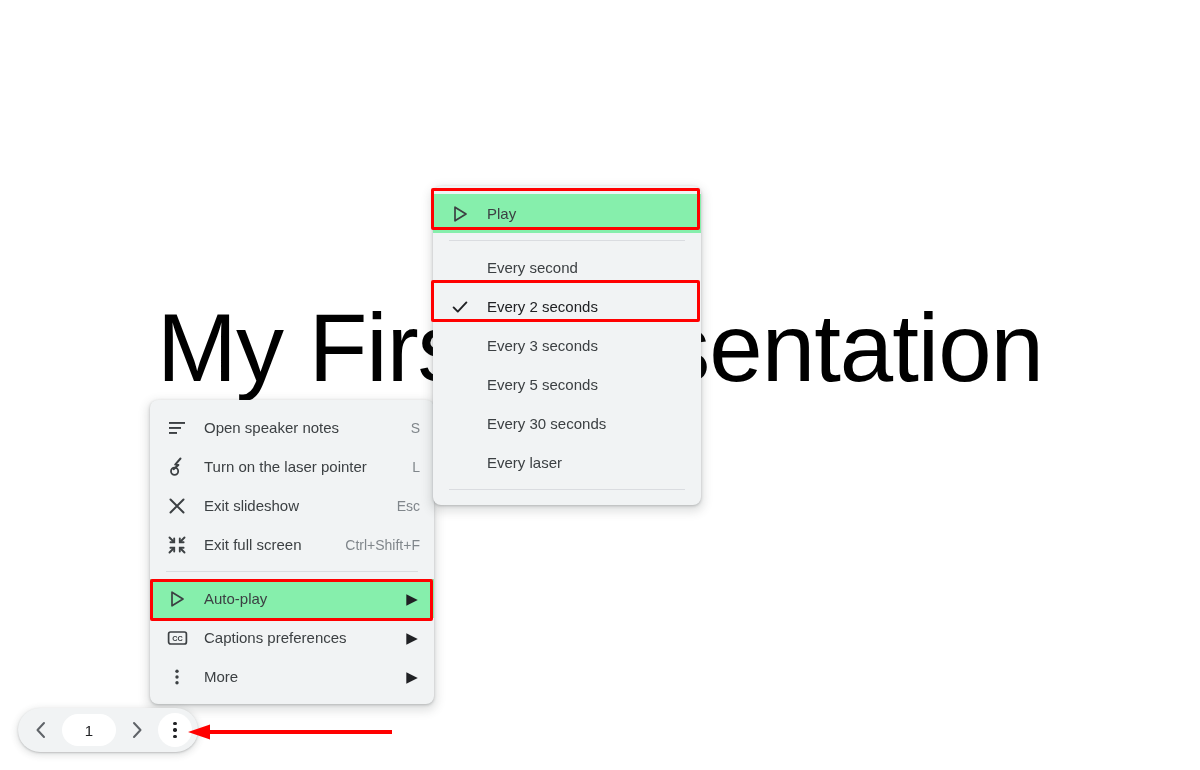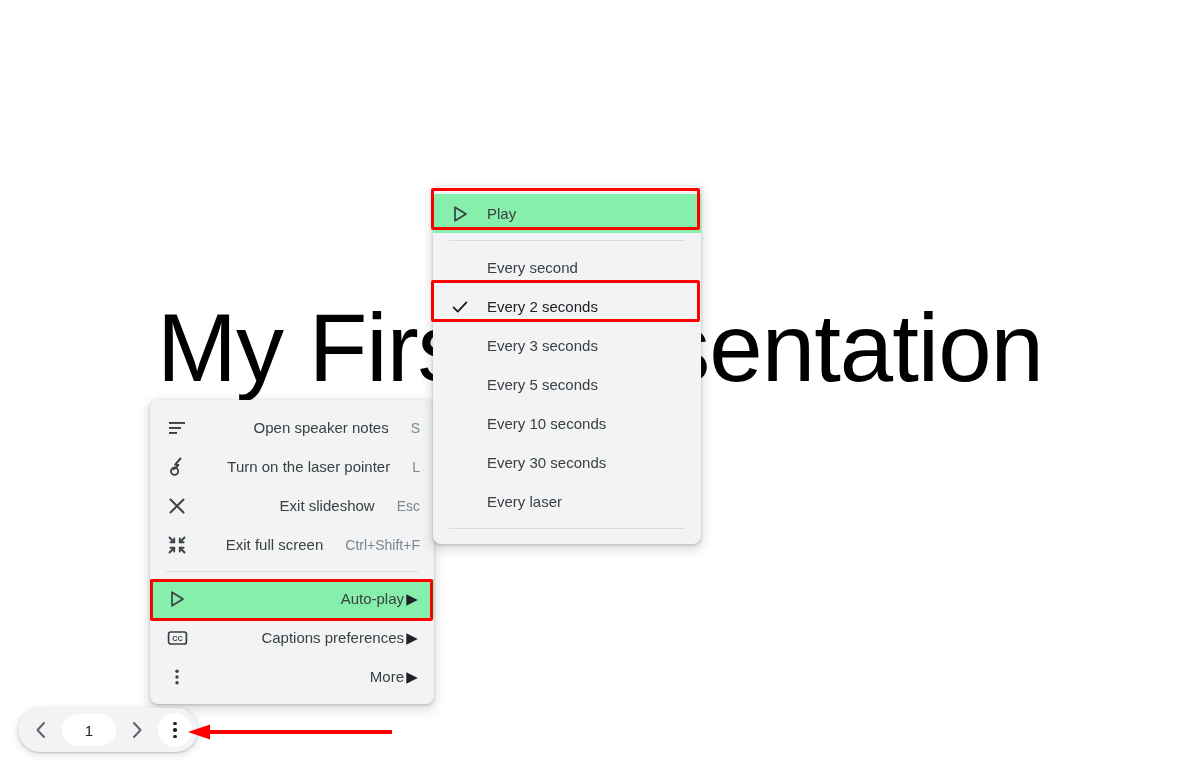--- a/index.html
+++ b/index.html
@@ -94,21 +94,20 @@
     height: 1px;
     background: #dadce0;
     margin: 7px 16px;
   }
 
   
   #context-menu {
     left: 150px;
     top: 400px;
     width: 284px;
-    text-align: right;
   }
   #context-menu .mi-label { font-size: 15px; }
 
   
   #autoplay-submenu {
     left: 433px;
     top: 186px;
     width: 268px;
   }
   #autoplay-submenu .menu-item { height: 39px; }
@@ -337,24 +336,20 @@
   <div class="menu-item">
     <span class="sub-icon"></span>
     <span class="mi-label">Every 3 seconds</span>
   </div>
 
   <div class="menu-item">
     <span class="sub-icon"></span>
     <span class="mi-label">Every 5 seconds</span>
   </div>
 
-  <div class="menu-item">
-    <span class="sub-icon"></span>
-    <span class="mi-label">Every 10 seconds</span>
-  </div>
 
 
   <div class="menu-item">
     <span class="sub-icon"></span>
     <span class="mi-label">Every 30 seconds</span>
   </div>
 
   <div class="menu-item">
     <span class="sub-icon"></span>
     <span class="mi-label">Every laser</span>

